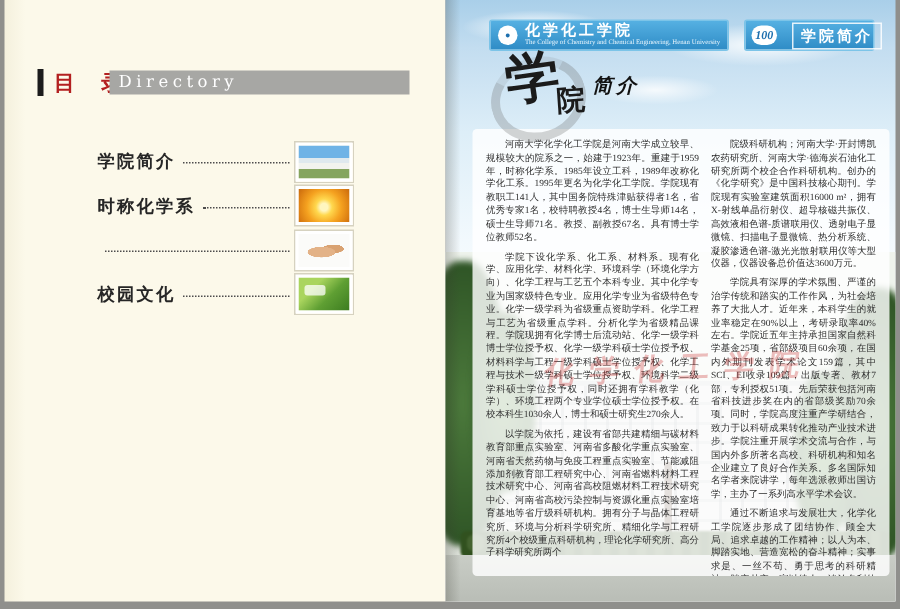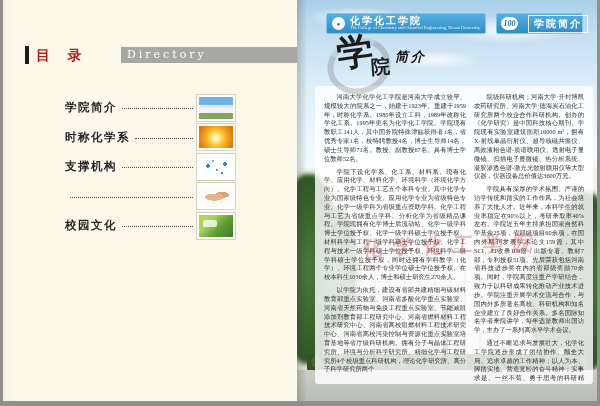--- a/index.html
+++ b/index.html
@@ -6,21 +6,21 @@
   body{font-family:"Liberation Serif","DejaVu Serif",serif;}
   #stage{position:relative;width:600px;height:406px;background:#8f8f8c;overflow:hidden;}
 
   
   .page-left{position:absolute;left:3px;top:0;width:294px;height:401px;
     background:linear-gradient(90deg,#f4f0dd 0,#fcf9ea 14px,#fcf9ea 100%);}
   .dir-header{position:absolute;left:22px;top:46px;width:250px;height:18px;}
   .dir-bar-black{position:absolute;left:0;top:0;width:4px;height:18px;background:#1c1c1c;}
   .dir-cn{position:absolute;left:11px;top:1px;font-size:14px;font-weight:bold;color:#b32020;letter-spacing:7px;white-space:nowrap;}
   .dir-gray{position:absolute;left:48px;top:1px;width:200px;height:16px;background:#a7a7a4;color:#fff;
-    font-size:11px;letter-spacing:3px;line-height:16px;padding-left:6px;box-sizing:border-box;font-family:"DejaVu Serif",serif;margin-left:48px;}
+    font-size:11px;letter-spacing:3px;line-height:16px;padding-left:6px;box-sizing:border-box;font-family:"DejaVu Serif",serif;}
 
   .menu{position:absolute;left:62px;top:93px;width:170px;}
   .menu-row{display:flex;align-items:center;height:29.5px;cursor:pointer;}
   .menu-label{font-size:11.5px;font-weight:bold;color:#262626;letter-spacing:1.5px;white-space:nowrap;}
   .leader{flex:1;height:0;border-bottom:1.5px dotted #4c4c4c;margin:2px 4px 0 5px;}
   .thumb{width:34px;height:22px;border:2px solid #fff;box-shadow:0 0 0 1px #d6d2c0;flex:0 0 auto;}
   .t1{background:linear-gradient(180deg,#6fb3e6 0 38%,#dfe9ee 38% 52%,#f2f3ee 52% 72%,#85a55f 72%);}
   .t2{background:radial-gradient(circle at 50% 55%,#fff6c0 0 12%,#ffd84e 26%,#f5a220 55%,#d97b12 85%,#c56a10);}
   .t3{background:#fdfdfd;position:relative;}
   .t3::after{content:"";position:absolute;left:3px;top:3px;width:27px;height:15px;border-radius:50%;
@@ -122,25 +122,20 @@
         <span class="menu-label">学院简介</span>
         <span class="leader"></span>
         <span class="thumb t1"></span>
       </div>
       <div class="menu-row">
         <span class="menu-label">时称化学系</span>
         <span class="leader"></span>
         <span class="thumb t2"></span>
       </div>
       <div class="menu-row">
-        <span class="menu-label">支撑机构</span>
-        <span class="leader"></span>
-        <span class="thumb t5"></span>
-      </div>
-      <div class="menu-row">
         <span class="leader"></span>
         <span class="thumb t6"></span>
       </div>
       <div class="menu-row">
         <span class="menu-label">校园文化</span>
         <span class="leader"></span>
         <span class="thumb t8"></span>
       </div>
     </div>
   </div>

